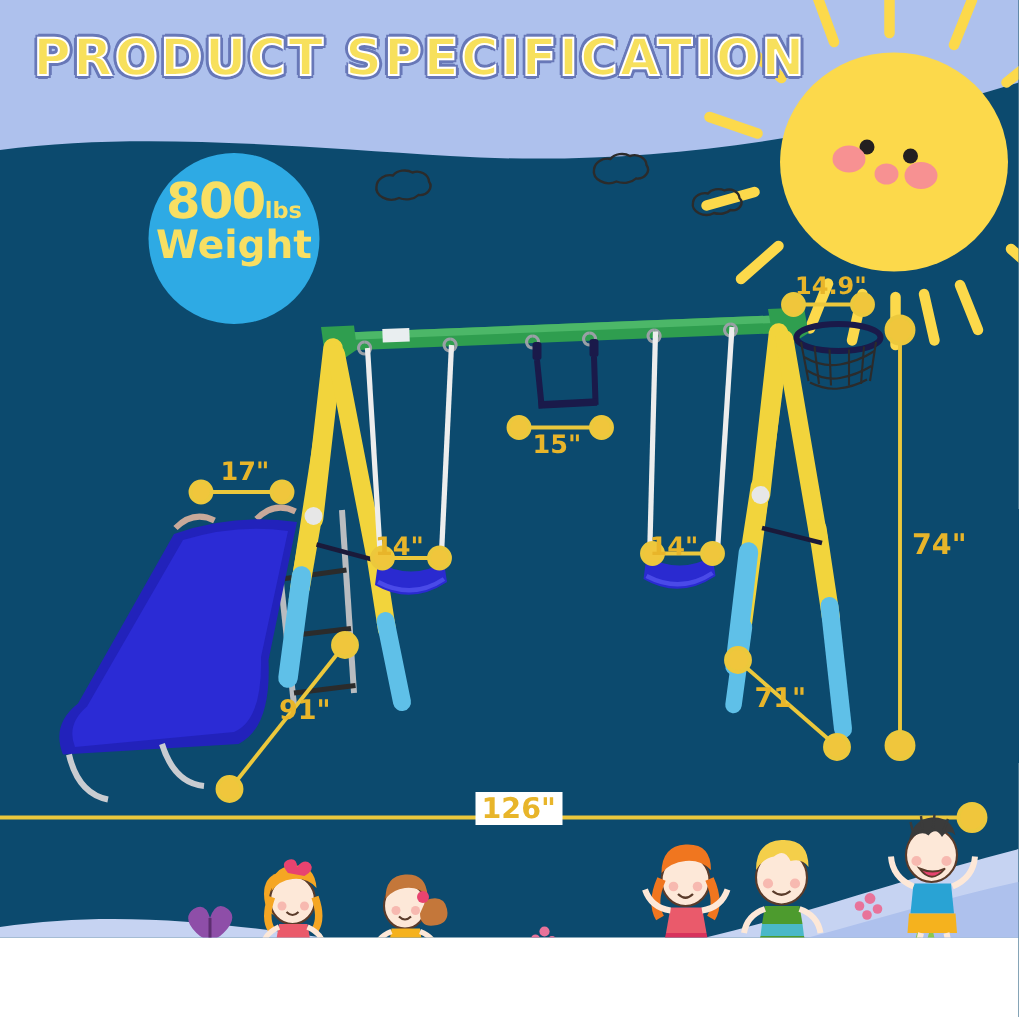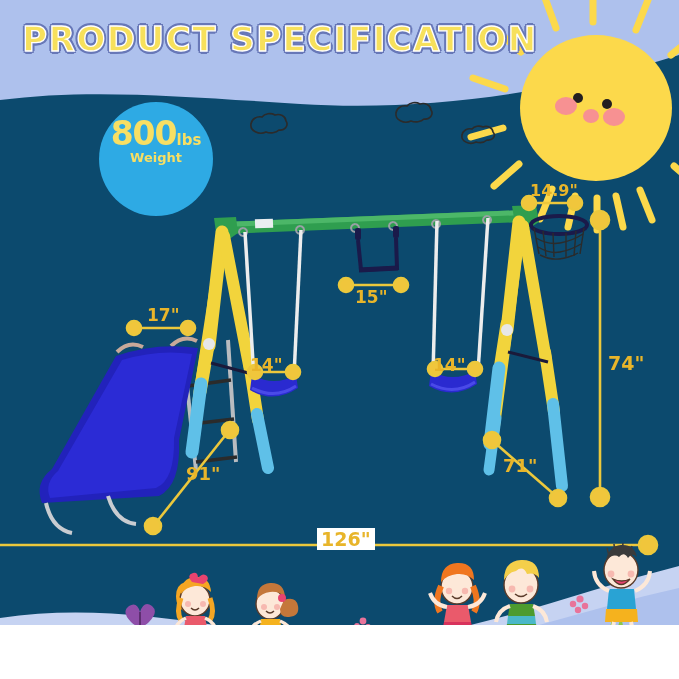--- a/index.html
+++ b/index.html
@@ -40,21 +40,21 @@
     background:#2eaae4;
     color:#f8df63;
     text-align:center;
     z-index:7;
     font-family:"DejaVu Sans", sans-serif;
     font-weight:bold;
   }
   #badge .b-top{margin-top:15px;line-height:1;}
   #badge .b-num{font-size:33px;letter-spacing:-1px;}
   #badge .b-unit{font-size:15px;margin-top:43px;}
-  #badge .b-l2{font-size:13px;line-height:1.05;margin-top:1px;}
+  #badge .b-l2{font-size:26px;line-height:1.05;margin-top:1px;}
   #badge .b-l3{font-size:19px;line-height:1.05;}
 
   
   .dim{
     position:absolute;
     font-family:"DejaVu Sans", sans-serif;
     font-weight:bold;
     color:#e8b52a;
     white-space:nowrap;
     z-index:9;

